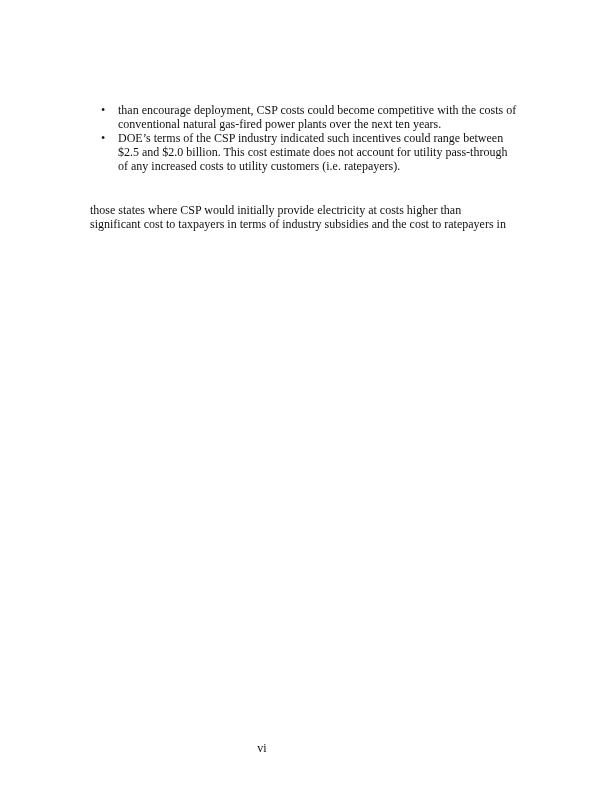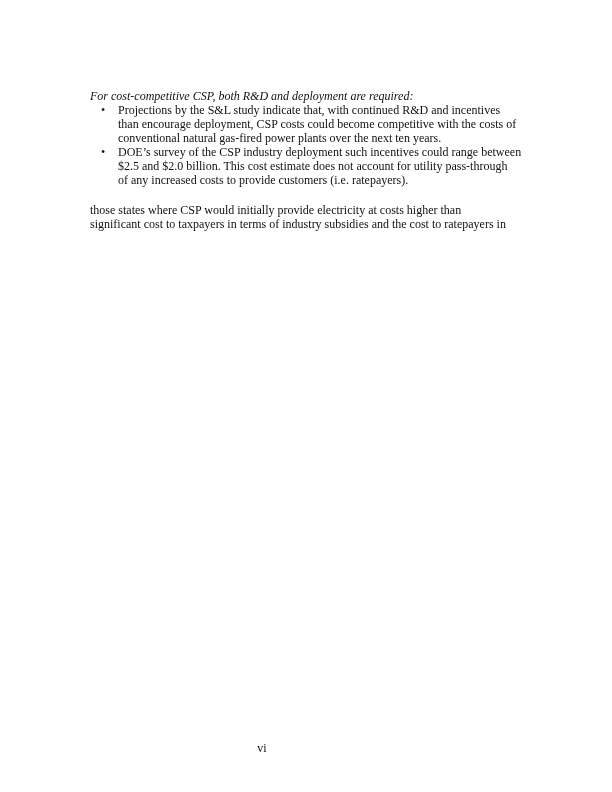--- a/index.html
+++ b/index.html
@@ -13,34 +13,32 @@
     .bullet-dot { position: absolute; left: 11px; top: 0; }
     .line { display: block; white-space: nowrap; }
     .para { position: absolute; left: 90px; top: 203px; line-height: 14px; }
     .pagenum { position: absolute; left: 0; width: 524px; top: 741px; text-align: center;
                line-height: 14px; }
   </style>
 </head>
 <body>
 
 <div class="page">
-  <div class="heading">For cost-competitive CSP, both R&amp;D and deployment are required:</div>
 
   <ul class="bullets">
     <li class="bullet">
       <span class="bullet-dot">•</span>
-      <span class="line">Projections by the S&amp;L study indicate that, with continued R&amp;D and incentives</span>
       <span class="line">than encourage deployment, CSP costs could become competitive with the costs of</span>
       <span class="line">conventional natural gas-fired power plants over the next ten years.</span>
     </li>
     <li class="bullet">
       <span class="bullet-dot">•</span>
-      <span class="line">DOE’s survey of the CSP industry deployment such incentives could range between</span>
+      <span class="line">DOE’s terms of the CSP industry indicated such incentives could range between</span>
       <span class="line">$2.5 and $2.0 billion. This cost estimate does not account for utility pass-through</span>
-      <span class="line">of any increased costs to provide customers (i.e. ratepayers).</span>
+      <span class="line">of any increased costs to utility customers (i.e. ratepayers).</span>
     </li>
   </ul>
 
   <div class="para">
     <span class="line">those states where CSP would initially provide electricity at costs higher than</span>
     <span class="line">significant cost to taxpayers in terms of industry subsidies and the cost to ratepayers in</span>
   </div>
 
   <div class="pagenum">vi</div>
 </div>

